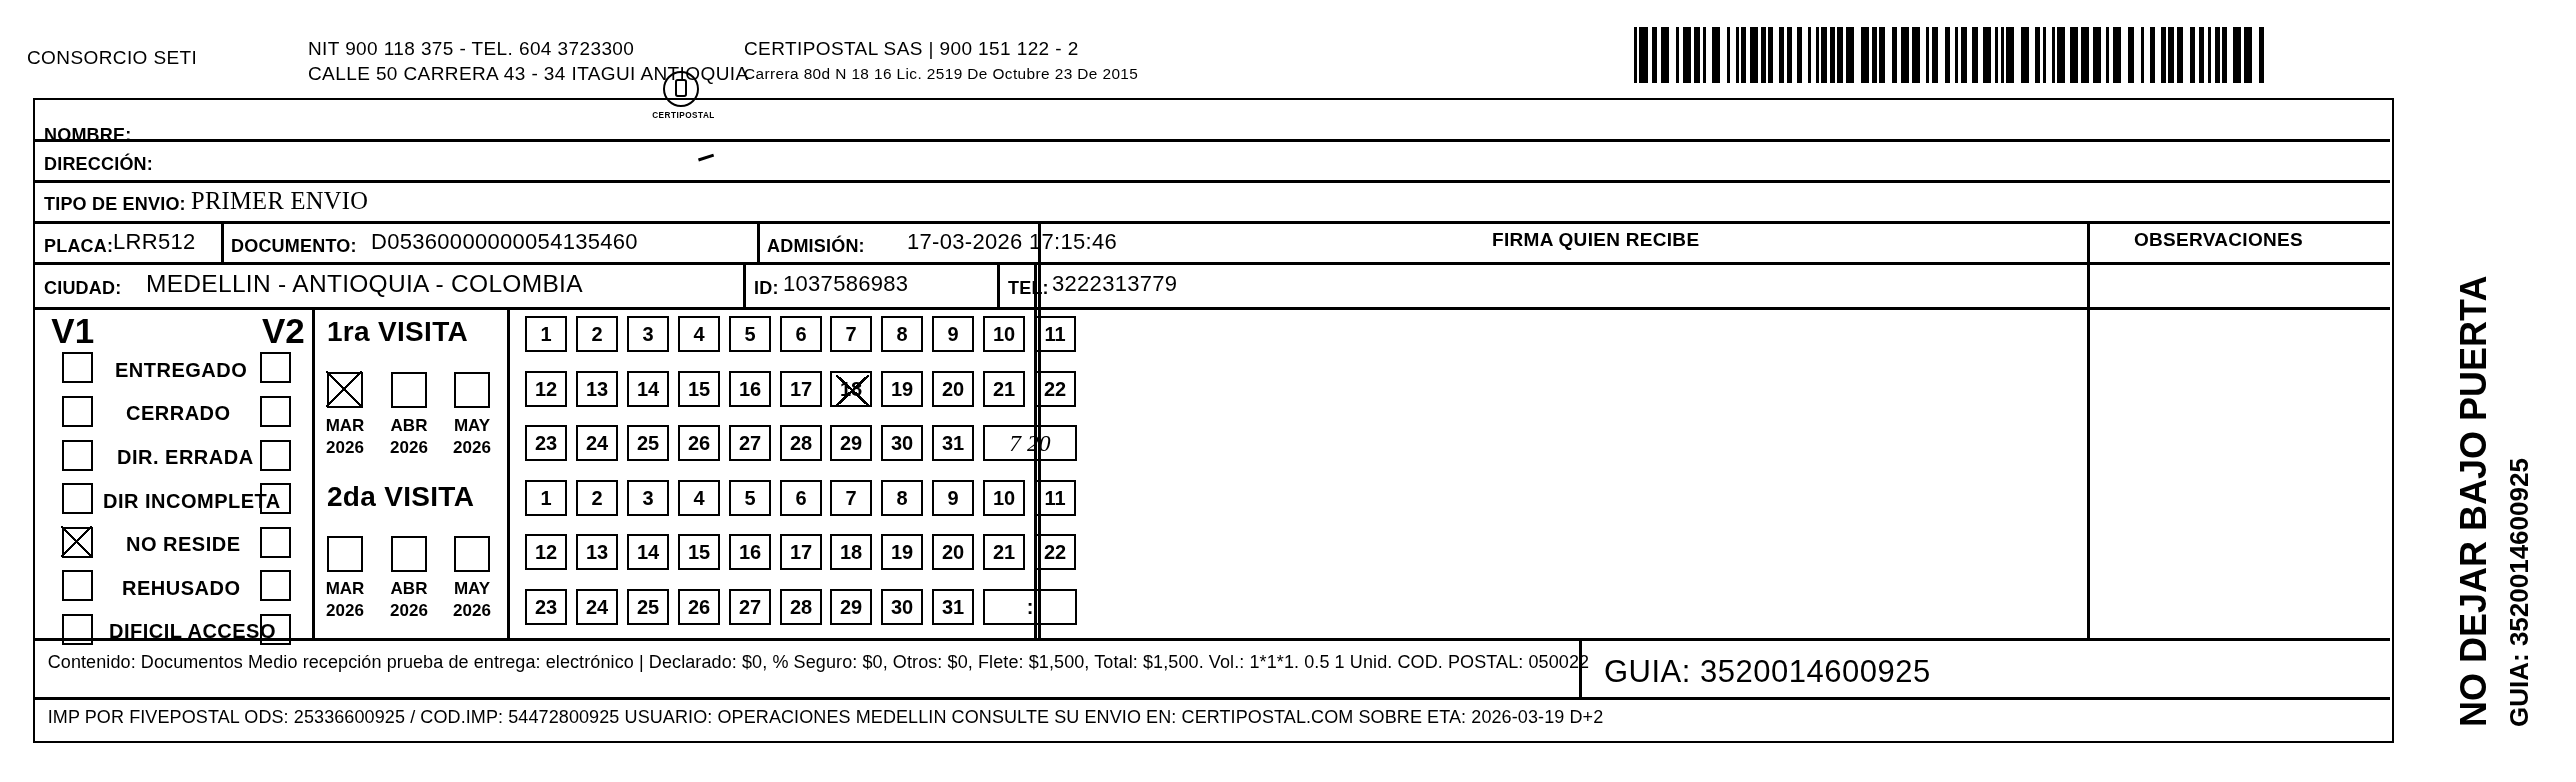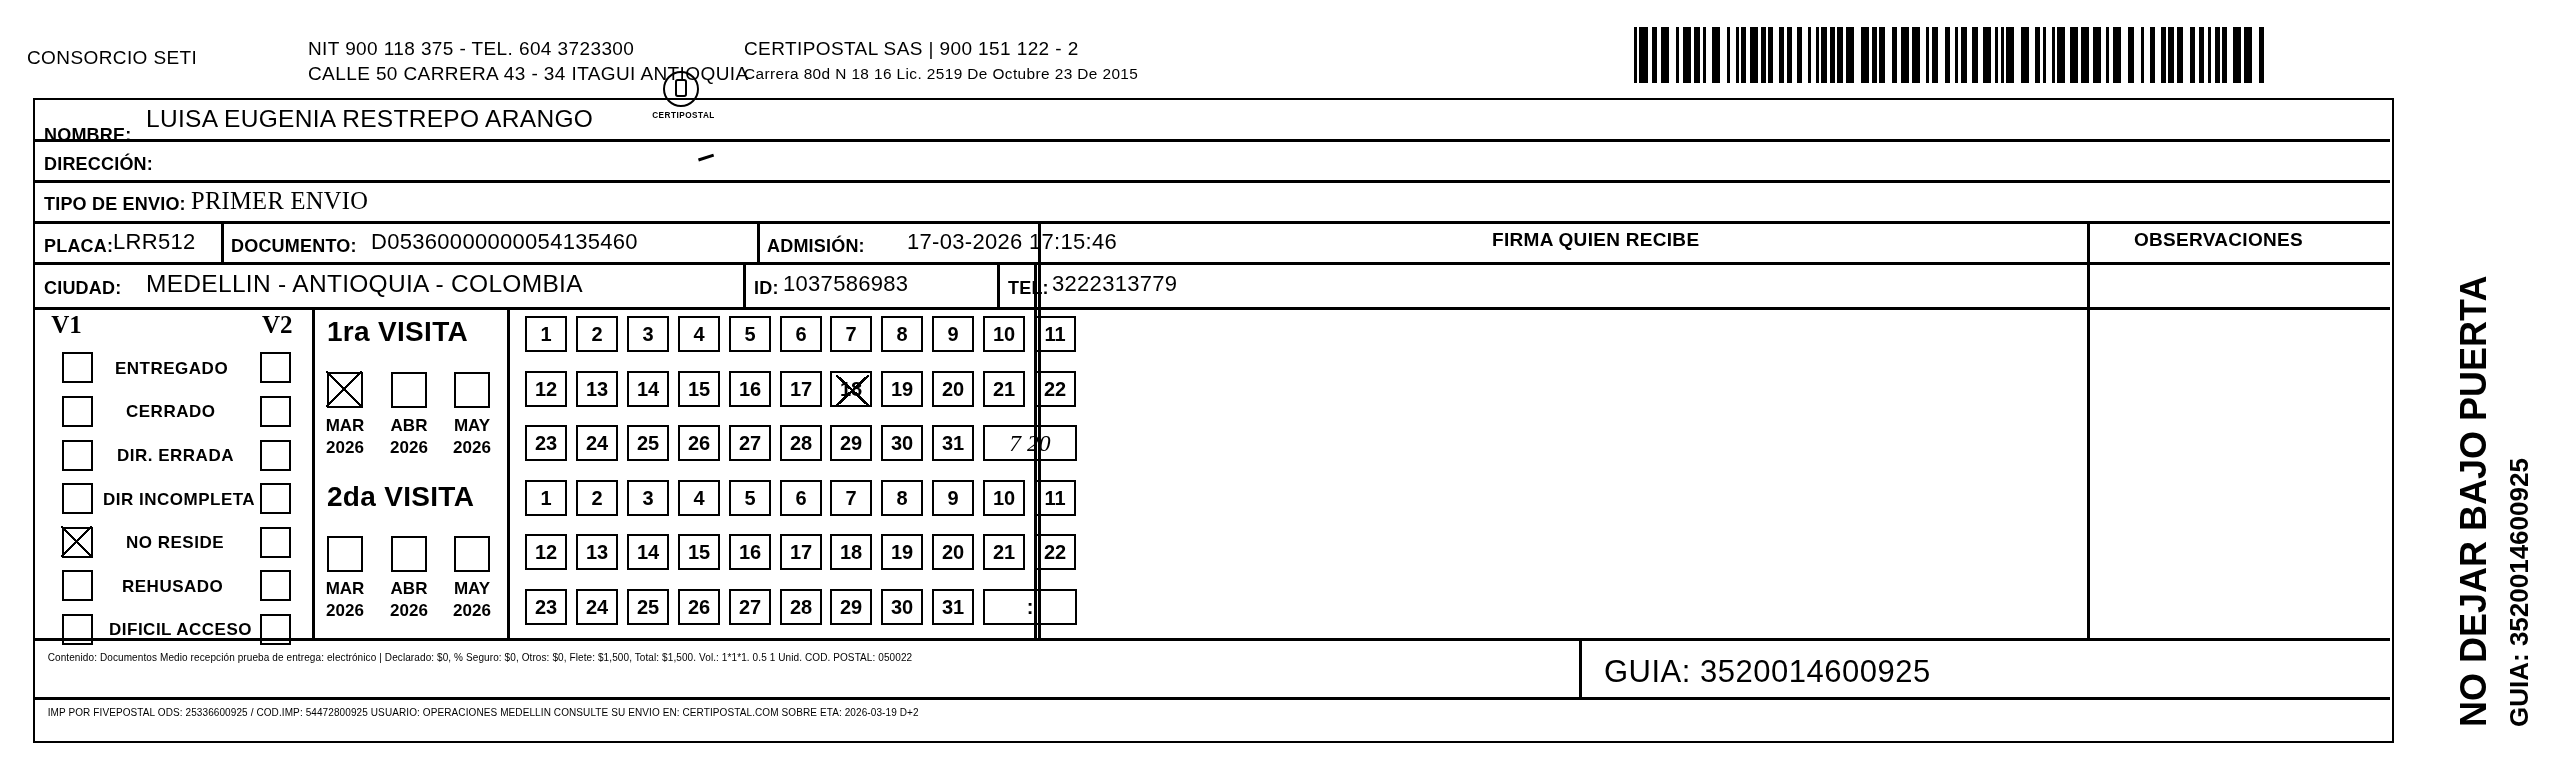--- a/index.html
+++ b/index.html
@@ -20,22 +20,22 @@
   .fld-val{position:absolute;font-size:24.5px;letter-spacing:0.3px;}
   .fld-val-sm{font-size:22px;}
 
   
   .cb{position:absolute;width:31px;height:31px;border:2.7px solid #000;box-sizing:border-box;}
   .cb.checked::after{content:"";position:absolute;left:-2.7px;top:-2.7px;width:31px;height:31px;
     background:
       linear-gradient(to top right, transparent calc(50% - 1.3px), #000 calc(50% - 1.3px), #000 calc(50% + 1.3px), transparent calc(50% + 1.3px)),
       linear-gradient(to bottom right, transparent calc(50% - 1.3px), #000 calc(50% - 1.3px), #000 calc(50% + 1.3px), transparent calc(50% + 1.3px));
   }
-  .opt-lbl{position:absolute;font-size:17px;font-weight:bold;letter-spacing:0.5px;}
-  .vhdr{position:absolute;font-size:25px;font-weight:bold;font-family:Liberation Serif, serif;}
+  .opt-lbl{position:absolute;font-size:20px;font-weight:bold;letter-spacing:0.5px;}
+  .vhdr{position:absolute;font-size:35px;font-weight:bold;}
 
   
   .visit-title{position:absolute;font-size:28px;font-weight:bold;letter-spacing:0.3px;}
   .mbox{position:absolute;width:36px;height:36px;border:2.7px solid #000;box-sizing:border-box;}
   .mbox.checked::after{content:"";position:absolute;left:-2.7px;top:-2.7px;width:36px;height:36px;
     background:
       linear-gradient(to top right, transparent calc(50% - 1.4px), #000 calc(50% - 1.4px), #000 calc(50% + 1.4px), transparent calc(50% + 1.4px)),
       linear-gradient(to bottom right, transparent calc(50% - 1.4px), #000 calc(50% - 1.4px), #000 calc(50% + 1.4px), transparent calc(50% + 1.4px));
   }
   .mname{position:absolute;font-size:17px;font-weight:bold;text-align:center;width:54px;}
@@ -48,21 +48,21 @@
     background:
       linear-gradient(to top right, transparent calc(50% - 1.3px), #000 calc(50% - 1.3px), #000 calc(50% + 1.3px), transparent calc(50% + 1.3px)),
       linear-gradient(to bottom right, transparent calc(50% - 1.3px), #000 calc(50% - 1.3px), #000 calc(50% + 1.3px), transparent calc(50% + 1.3px));
   }
   .hand{font-family:"Liberation Serif",serif;font-style:italic;font-size:23.6px;font-weight:normal;}
 
   
   .panel-hdr{position:absolute;font-size:19px;font-weight:bold;letter-spacing:0.3px;}
 
   
-  .foot{position:absolute;font-size:10px;letter-spacing:0.1px;}
+  .foot{position:absolute;font-size:18px;letter-spacing:0.1px;}
   .guia-big{position:absolute;font-size:31px;letter-spacing:0.5px;}
 
   
   #side{position:absolute;left:2397px;top:100px;width:163px;height:636px;}
   .rot{position:absolute;transform-origin:0 0;transform:rotate(-90deg);white-space:nowrap;font-weight:bold;}
   #side-main{font-size:36px;left:56px;top:627px;}
   #side-sub{font-size:26px;left:107px;top:627px;}
 
   
   #barcode{position:absolute;left:1634px;top:27px;width:636px;height:56px;}
@@ -167,21 +167,20 @@
 
     <div class="hline" style="left:0;top:39px;width:2355px;"></div>
     <div class="hline" style="left:0;top:80px;width:2355px;"></div>
     <div class="hline" style="left:0;top:121px;width:2355px;"></div>
     <div class="hline" style="left:0;top:162px;width:2355px;"></div>
     <div class="hline" style="left:0;top:207px;width:2355px;"></div>
     <div class="hline" style="left:0;top:538px;width:2355px;"></div>
     <div class="hline" style="left:0;top:597px;width:2355px;"></div>
 
     <div class="fld-lbl" style="left:9px;top:25px;">NOMBRE:</div>
-    <div class="fld-val" style="left:111px;top:5.4px;">LUISA EUGENIA RESTREPO ARANGO</div>
 
     <div class="fld-lbl" style="left:9px;top:54px;">DIRECCIÓN:</div>
     <div class="tick" style="left:663px;top:56px;width:16.3px;height:2.7px;transform:rotate(-18deg);"></div>
 
     <div class="fld-lbl" style="left:9px;top:94px;">TIPO DE ENVIO:</div>
     <div class="fld-val" style="left:156px;top:87px;font-family:Liberation Serif, serif;">PRIMER ENVIO</div>
 
     <div class="fld-lbl" style="left:9px;top:136px;">PLACA:</div>
     <div class="fld-val fld-val-sm" style="left:78px;top:129px;">LRR512</div>
     <div class="vline" style="left:186px;top:121px;height:41px;"></div>

